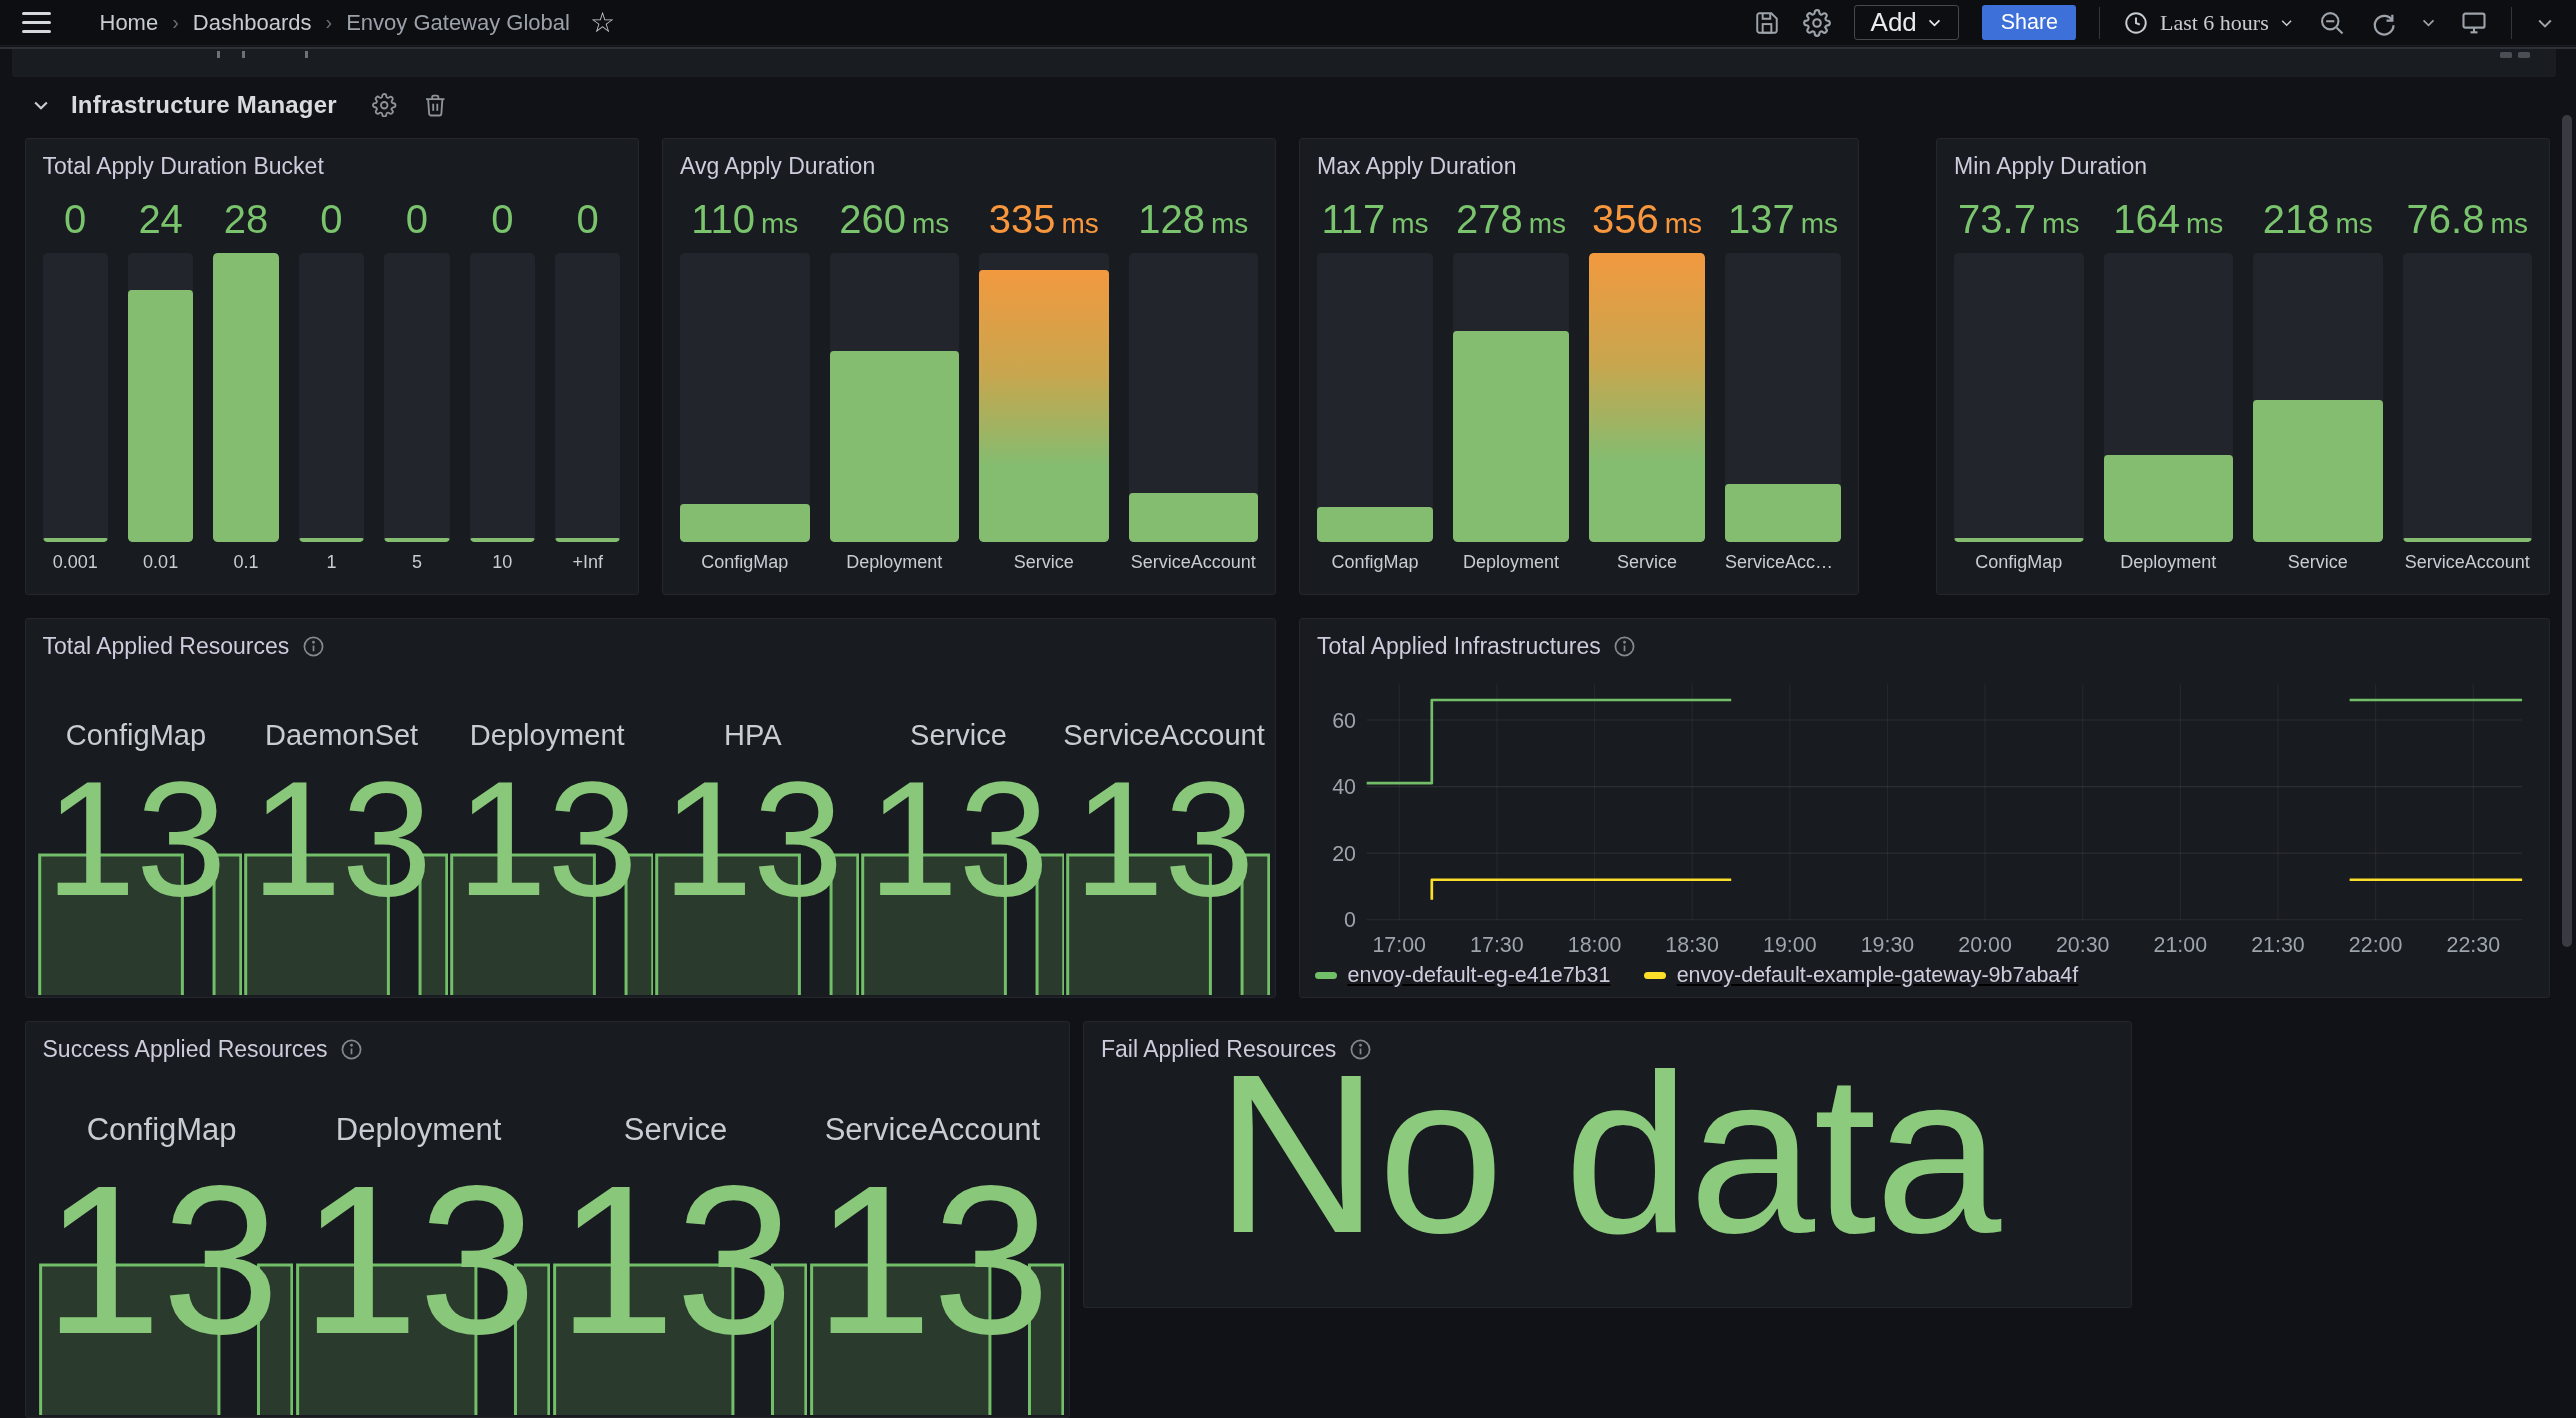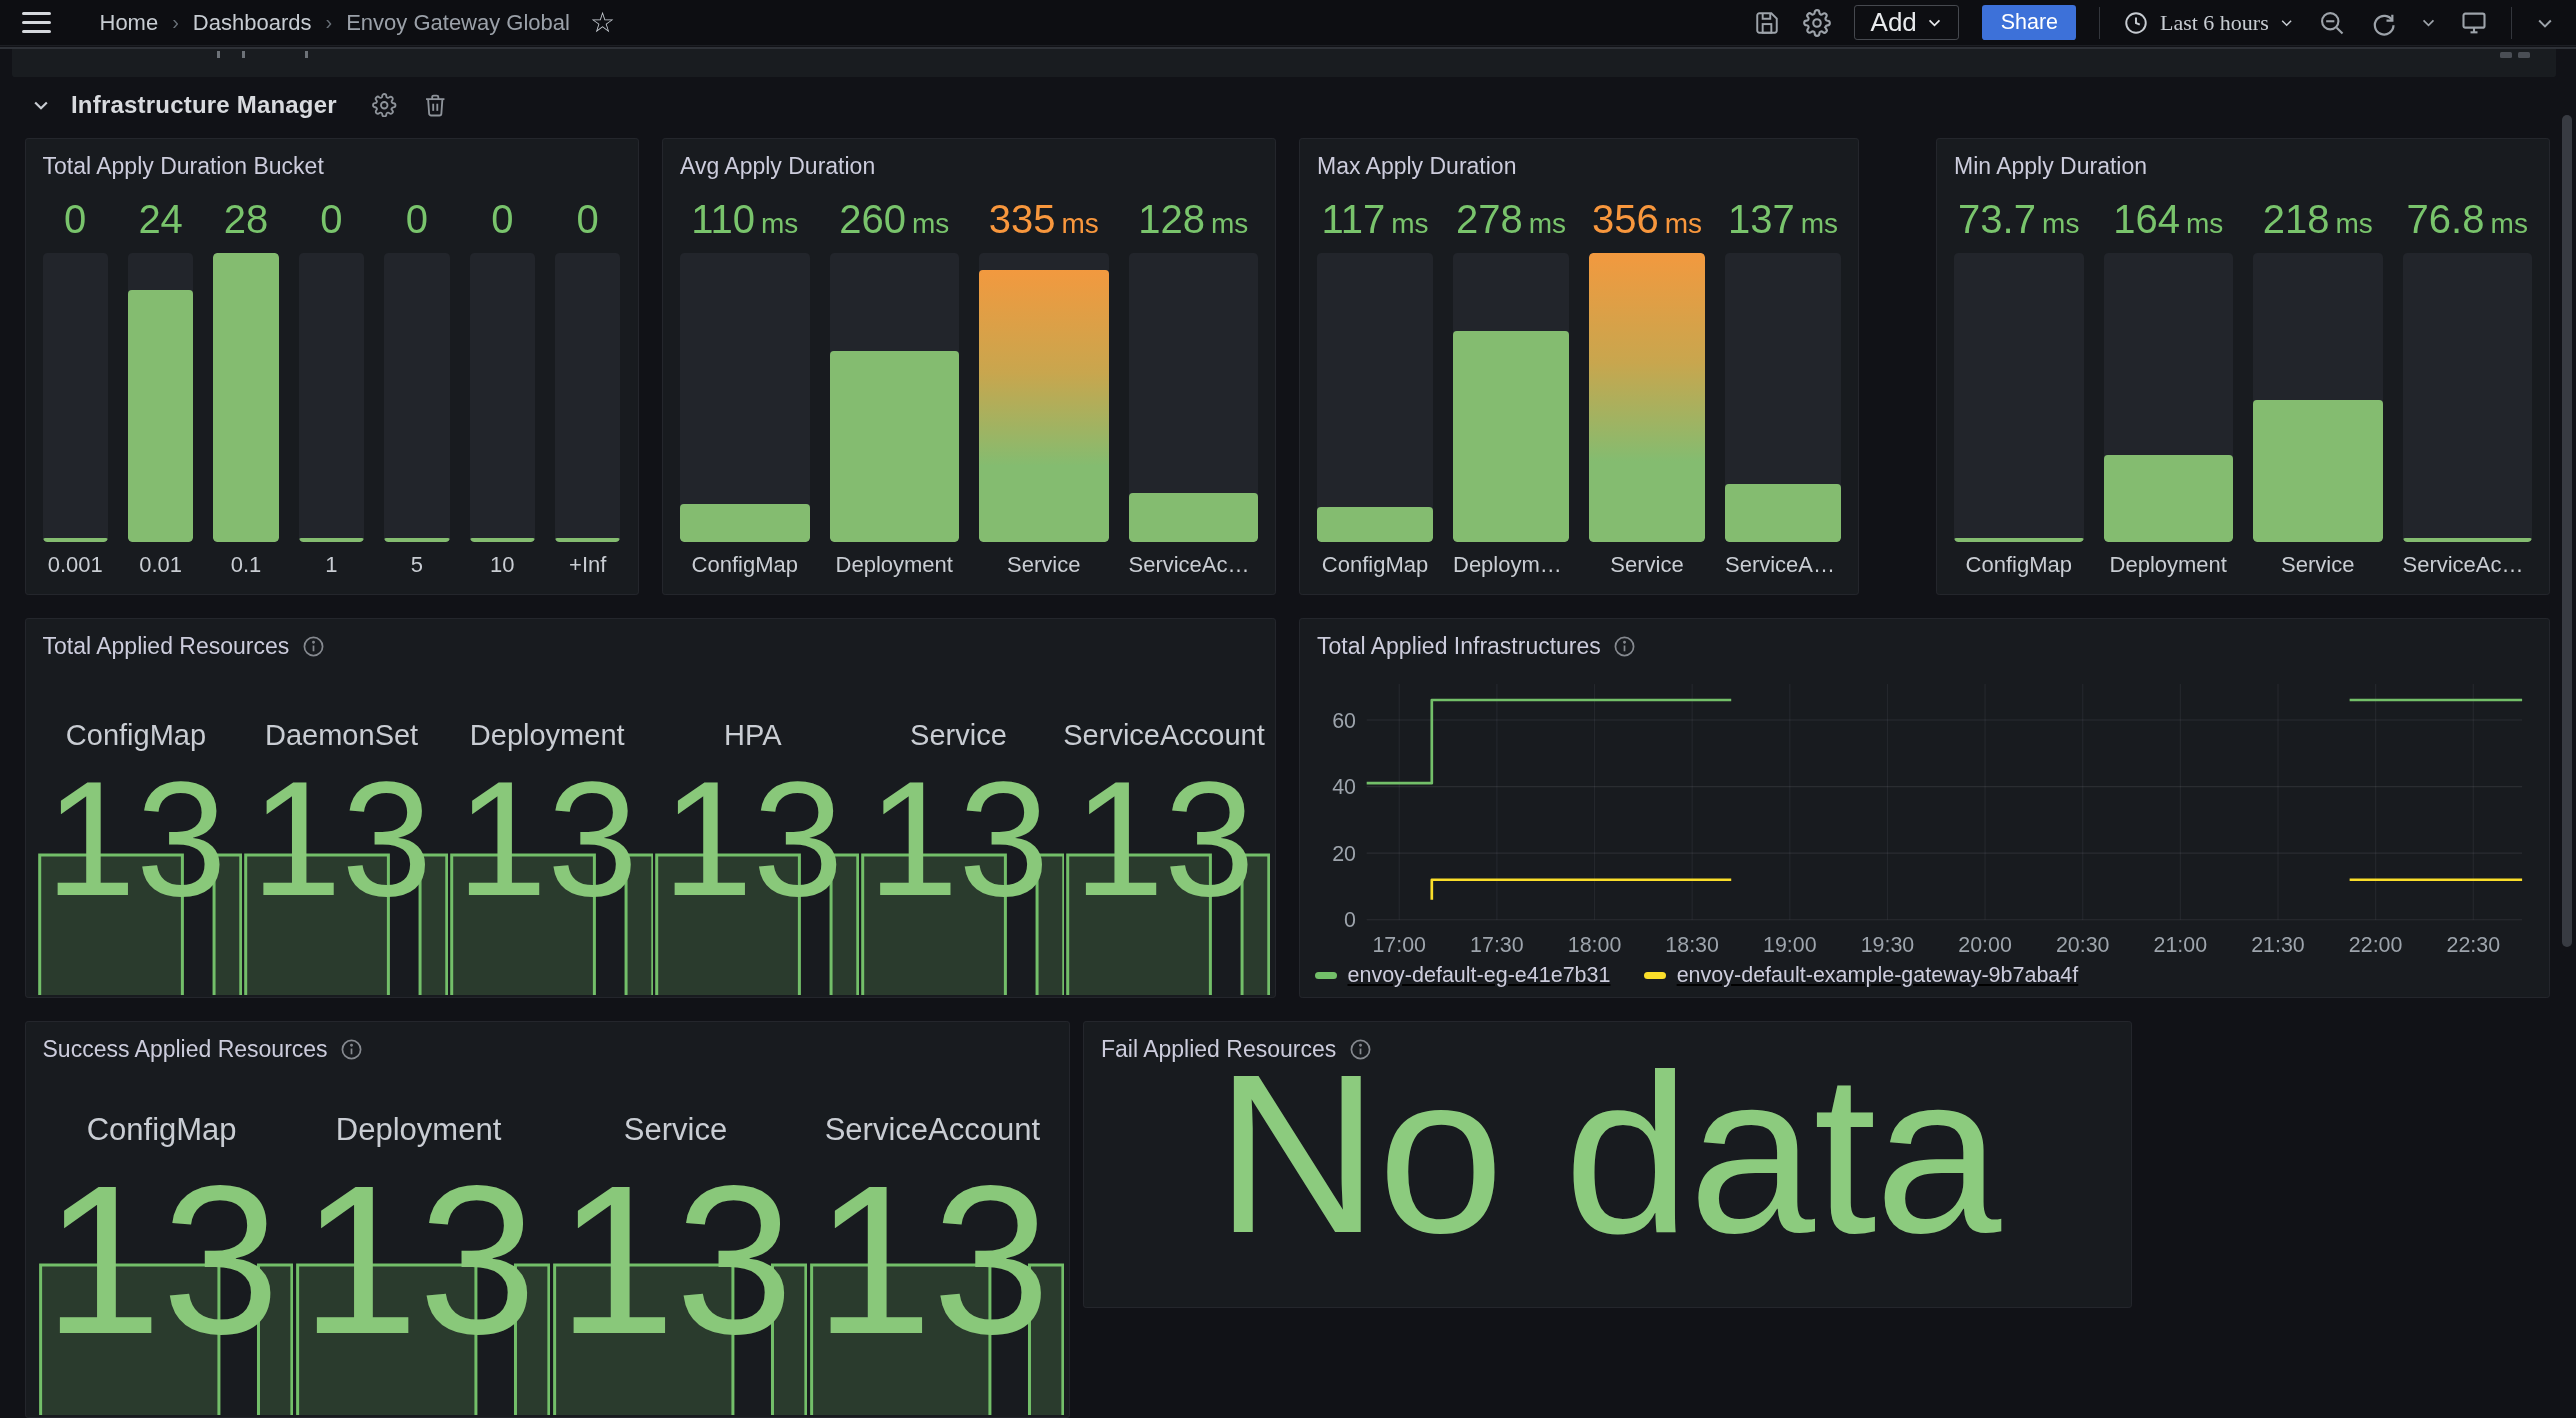--- a/index.html
+++ b/index.html
@@ -61,21 +61,21 @@
   .bar-body { position:absolute; left:17px; right:17px; top:55px; bottom:10.7px; display:flex; gap:20px; }
   .bar-col { flex:1; display:flex; flex-direction:column; min-width:0; }
   .bar-value { text-align:center; font-size:40px; font-weight:500; height:51px; line-height:51px;
     white-space:nowrap; margin-bottom:7.7px; }
   .bar-value .unit { font-size:28px; font-weight:400; margin-left:6.1px; }
   .bar-value.c-green { color:#79c46c; }
   .bar-value.c-orange { color:#f8973d; }
   .bar-track { flex:1; position:relative; background:#22252b; border-radius:4.6px; overflow:hidden; }
   .bar-fill { position:absolute; left:0; right:0; bottom:0; border-radius:3.8px; background:#84bc70; }
   .bar-fill.c-orange { background:linear-gradient(180deg,#f2993f 0%,#c8a64e 38%,#84bc70 72%,#84bc70 100%); }
-  .bar-label { height:31px; margin-top:10.7px; text-align:center; color:#c9cdd3; font-size:22px;
+  .bar-label { height:31px; margin-top:10.7px; text-align:center; color:#c9cdd3; font-size:18px;
     white-space:nowrap; overflow:hidden; text-overflow:ellipsis; }
 
   
   .stat-body { position:absolute; left:7.7px; right:7.7px; top:46px; bottom:0; display:flex; }
   .stat-cell { position:relative; flex:1; min-width:0; }
   .stat-label { position:absolute; top:0; width:100%; text-align:center; color:#c9cdd3; }
   .stat-value { position:absolute; width:100%; text-align:center; font-weight:500; color:#89c87a; line-height:1; }
   .p-stat0 .stat-label { top:54px; font-size:29px; }
   .p-stat0 .stat-value { top:92px; font-size:163px; }
   .p-stat1 .stat-label { top:44px; font-size:31px; }

